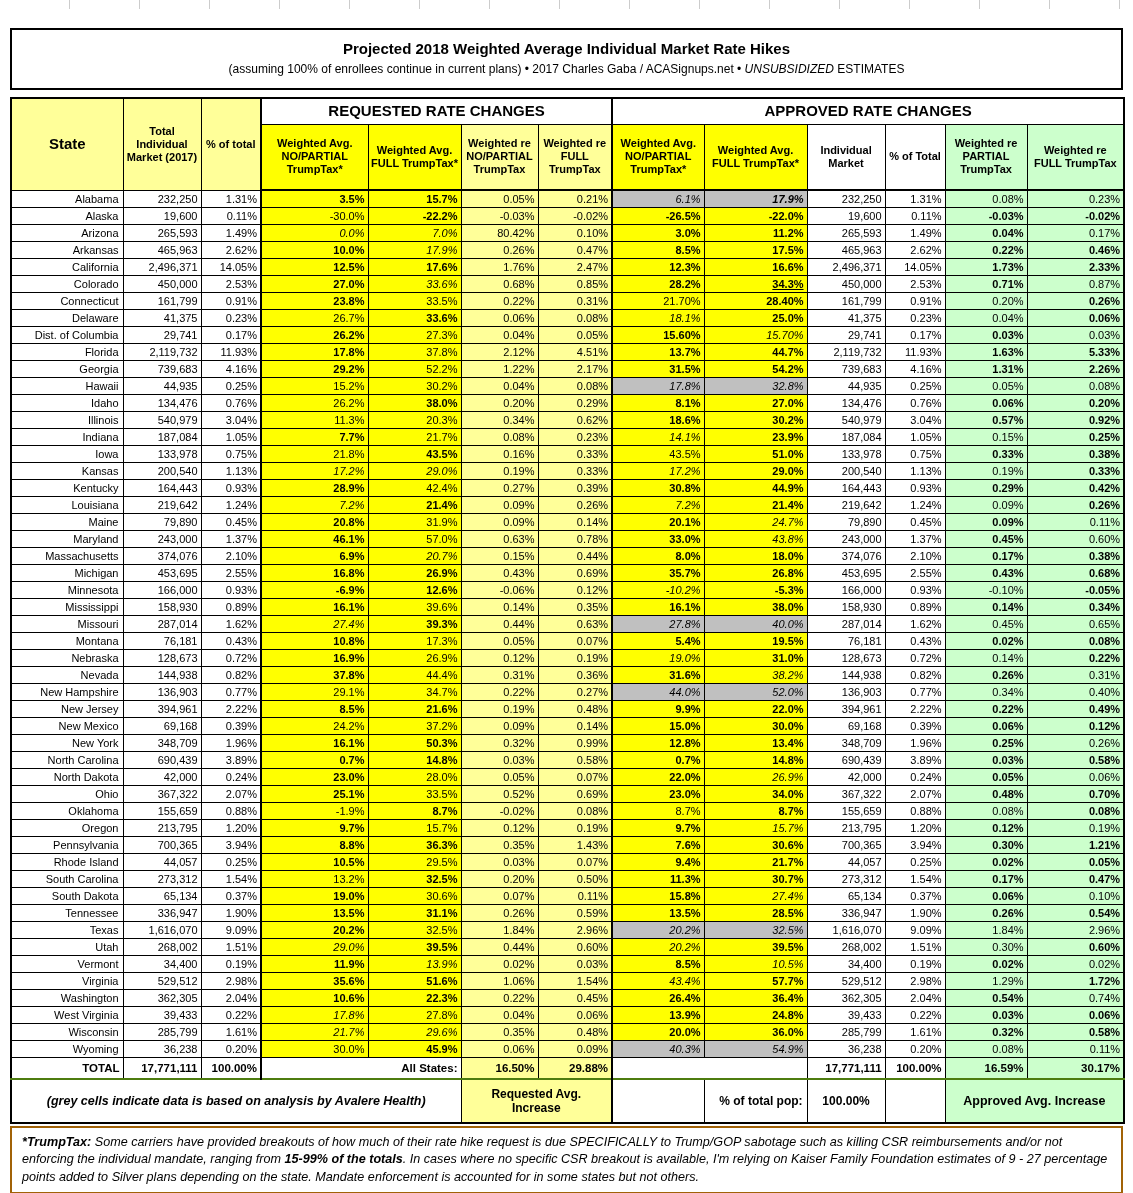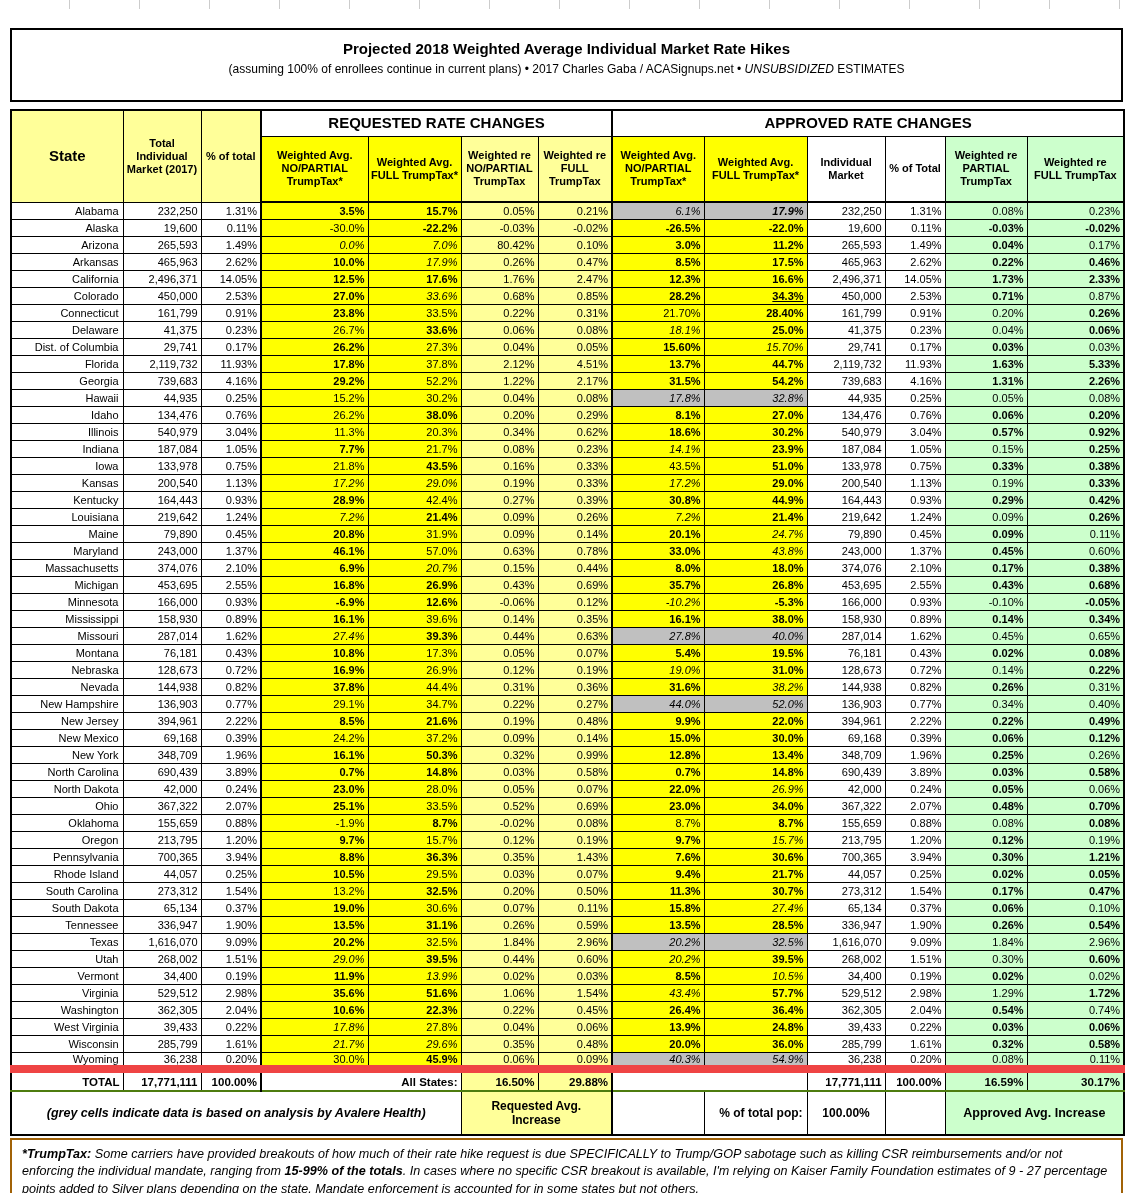--- a/index.html
+++ b/index.html
@@ -6,21 +6,21 @@
   html,body { margin:0; padding:0; }
   body {
     width:1133px; height:1193px; background:#fff; overflow:hidden;
     font-family:"Liberation Sans", sans-serif; color:#000; position:relative;
   }
   .grid-strip {
     position:absolute; top:0; left:0; width:1133px; height:9px;
     background-image: repeating-linear-gradient(to right, transparent 0, transparent 69px, #ccc 69px, #ccc 70px);
   }
   .wrap { padding:28px 10px 0 10px; }
-  .title-box { border:2px solid #000; height:74px; text-align:center; padding-top:10px; background:#fff; }
+  .title-box { border:2px solid #000; height:62px; text-align:center; padding-top:10px; background:#fff; }
   .title { font-size:15px; font-weight:bold; }
   .subtitle { font-size:12px; font-weight:normal; margin-top:5px; }
   .subtitle .it { font-style:italic; }
 
   table { border-collapse:collapse; table-layout:fixed; width:1113px; margin-top:7px; border:2px solid #000; }
   th, td { border:1px solid #000; overflow:hidden; }
   thead th { font-weight:bold; text-align:center; vertical-align:middle; padding:1px 2px; font-size:11px; line-height:1.18; }
   .group-cell { font-size:15px; height:26px; background:#fff; }
   .h-pale { background:#FFFF99; }
   .h-yel  { background:#FFFF00; }
@@ -35,21 +35,21 @@
   .data-rows td:nth-child(8), .data-rows td:nth-child(9) { background:#FFFF00; }
   .data-rows td:nth-child(6), .data-rows td:nth-child(7) { background:#FFFF99; }
   .data-rows td:nth-child(12), .data-rows td:nth-child(13) { background:#CCFFCC; }
   .data-rows td.bl2, .bl2 { border-left:2px solid #000; }
   .data-rows td.grey { background:#C0C0C0; }
 
   .bold { font-weight:bold; }
   .ital { font-style:italic; }
   .und  { text-decoration:underline; }
 
-  .total-row td { height:22px; font-size:11.5px; font-weight:bold; text-align:right; padding:0 3px; white-space:nowrap; border-top:8px solid #ef4444; background:#fff; }
+  .total-row td { height:22px; font-size:11.5px; font-weight:bold; text-align:right; padding:0 3px; white-space:nowrap; border-top:1px solid #ef4444; background:#fff; }
   .total-row td.bg-p { background:#FFFF99; }
   .total-row td.bg-g { background:#CCFFCC; }
 
   .footer-row td { height:44px; font-size:12px; background:#fff; border-top:2px solid #4d7c0f; padding:2px 4px; vertical-align:middle; }
   .footer-row .grey-note { font-weight:bold; font-style:italic; text-align:center; font-size:12.5px; }
   .footer-row .bg-p { background:#FFFF99; font-weight:bold; text-align:center; }
   .footer-row .bg-g { background:#CCFFCC; font-weight:bold; text-align:center; font-size:12.5px; }
   .footer-row .lbl-right { font-weight:bold; text-align:right; }
   .footer-row .val-center { font-weight:bold; text-align:center; }
 

